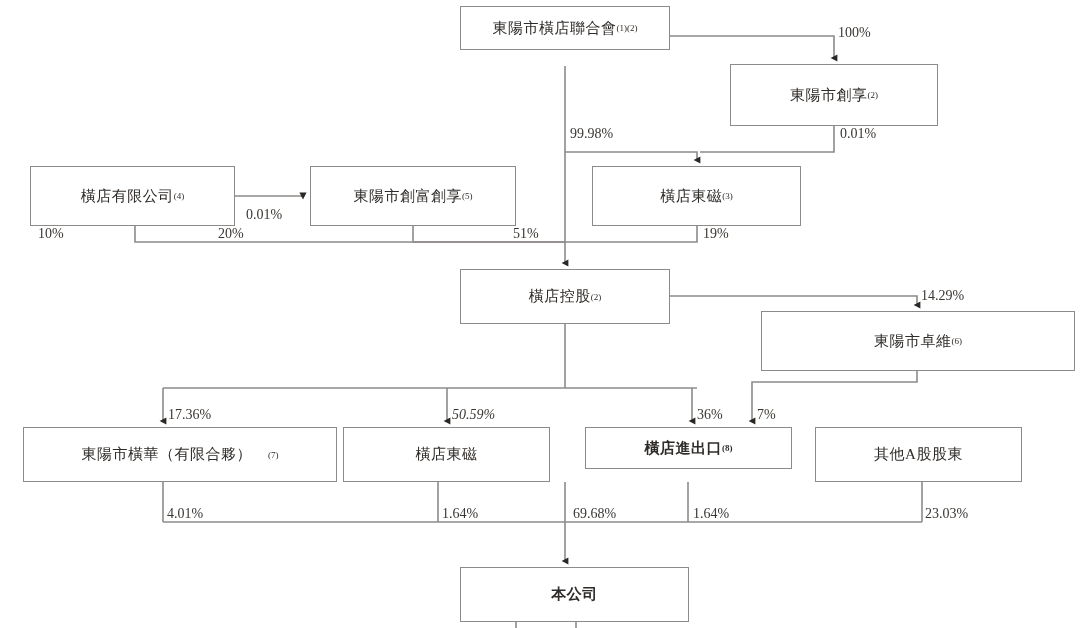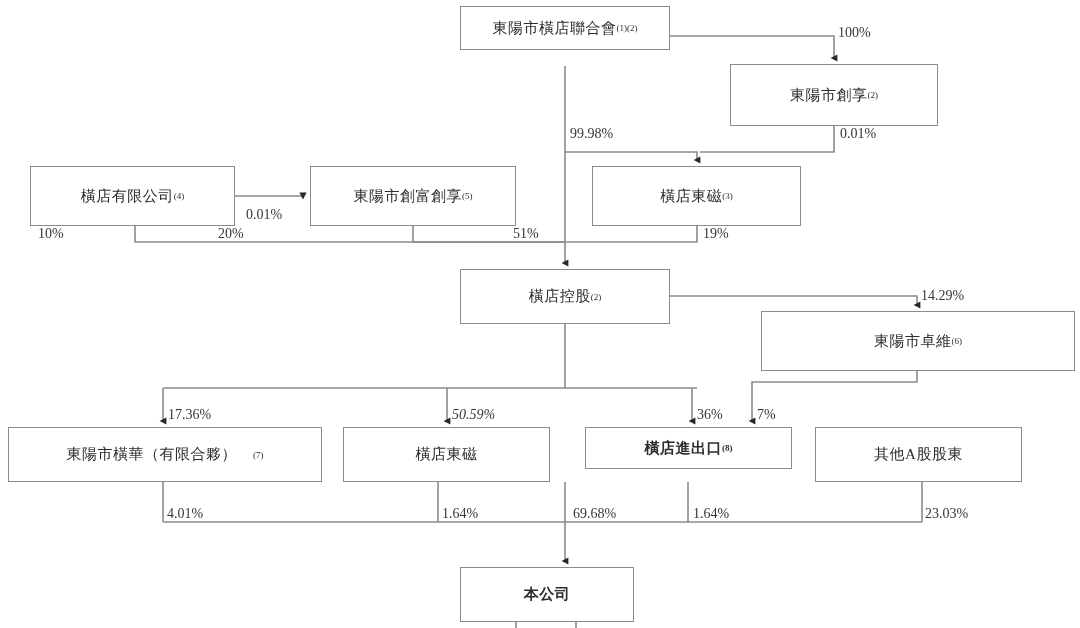--- a/index.html
+++ b/index.html
@@ -135,37 +135,37 @@
       <span class="sup">(3)</span>
   </div>
   <div class="node" style="left: 460px; top: 269px; width: 210px; height: 55px;">
     <span>橫店控股</span>
       <span class="sup">(2)</span>
   </div>
   <div class="node" style="left: 761px; top: 311px; width: 314px; height: 60px;">
     <span>東陽市卓維</span>
       <span class="sup">(6)</span>
   </div>
-  <div class="node" style="left: 8px; top: 427px; width: 314px; height: 55px; gap: 16px;">
+  <div class="node" style="left: 23px; top: 427px; width: 314px; height: 55px; gap: 16px;">
     <span>東陽市橫華（有限合夥）</span>
       <span class="sup">(7)</span>
   </div>
   <div class="node" style="left: 343px; top: 427px; width: 207px; height: 55px;">
     <span>橫店東磁</span>
       <span class="sup"></span>
   </div>
   <div class="node" style="left: 585px; top: 427px; width: 207px; height: 42px; font-weight: bold;">
     <span>橫店進出口</span>
       <span class="sup">(8)</span>
   </div>
   <div class="node" style="left: 815px; top: 427px; width: 207px; height: 55px;">
     <span>其他A股股東</span>
       <span class="sup"></span>
   </div>
-  <div class="node strong" style="left: 460px; top: 567px; width: 174px; height: 55px;">
+  <div class="node strong" style="left: 460px; top: 567px; width: 229px; height: 55px;">
     <span>本公司</span>
       <span class="sup"></span>
   </div>
 
   <div class="edge-label" style="left: 838px; top: 25px;">100%</div>
   <div class="edge-label" style="left: 570px; top: 126px;">99.98%</div>
   <div class="edge-label" style="left: 840px; top: 126px;">0.01%</div>
   <div class="edge-label" style="left: 246px; top: 207px;">0.01%</div>
   <div class="edge-label" style="left: 38px; top: 226px;">10%</div>
   <div class="edge-label" style="left: 218px; top: 226px;">20%</div>

